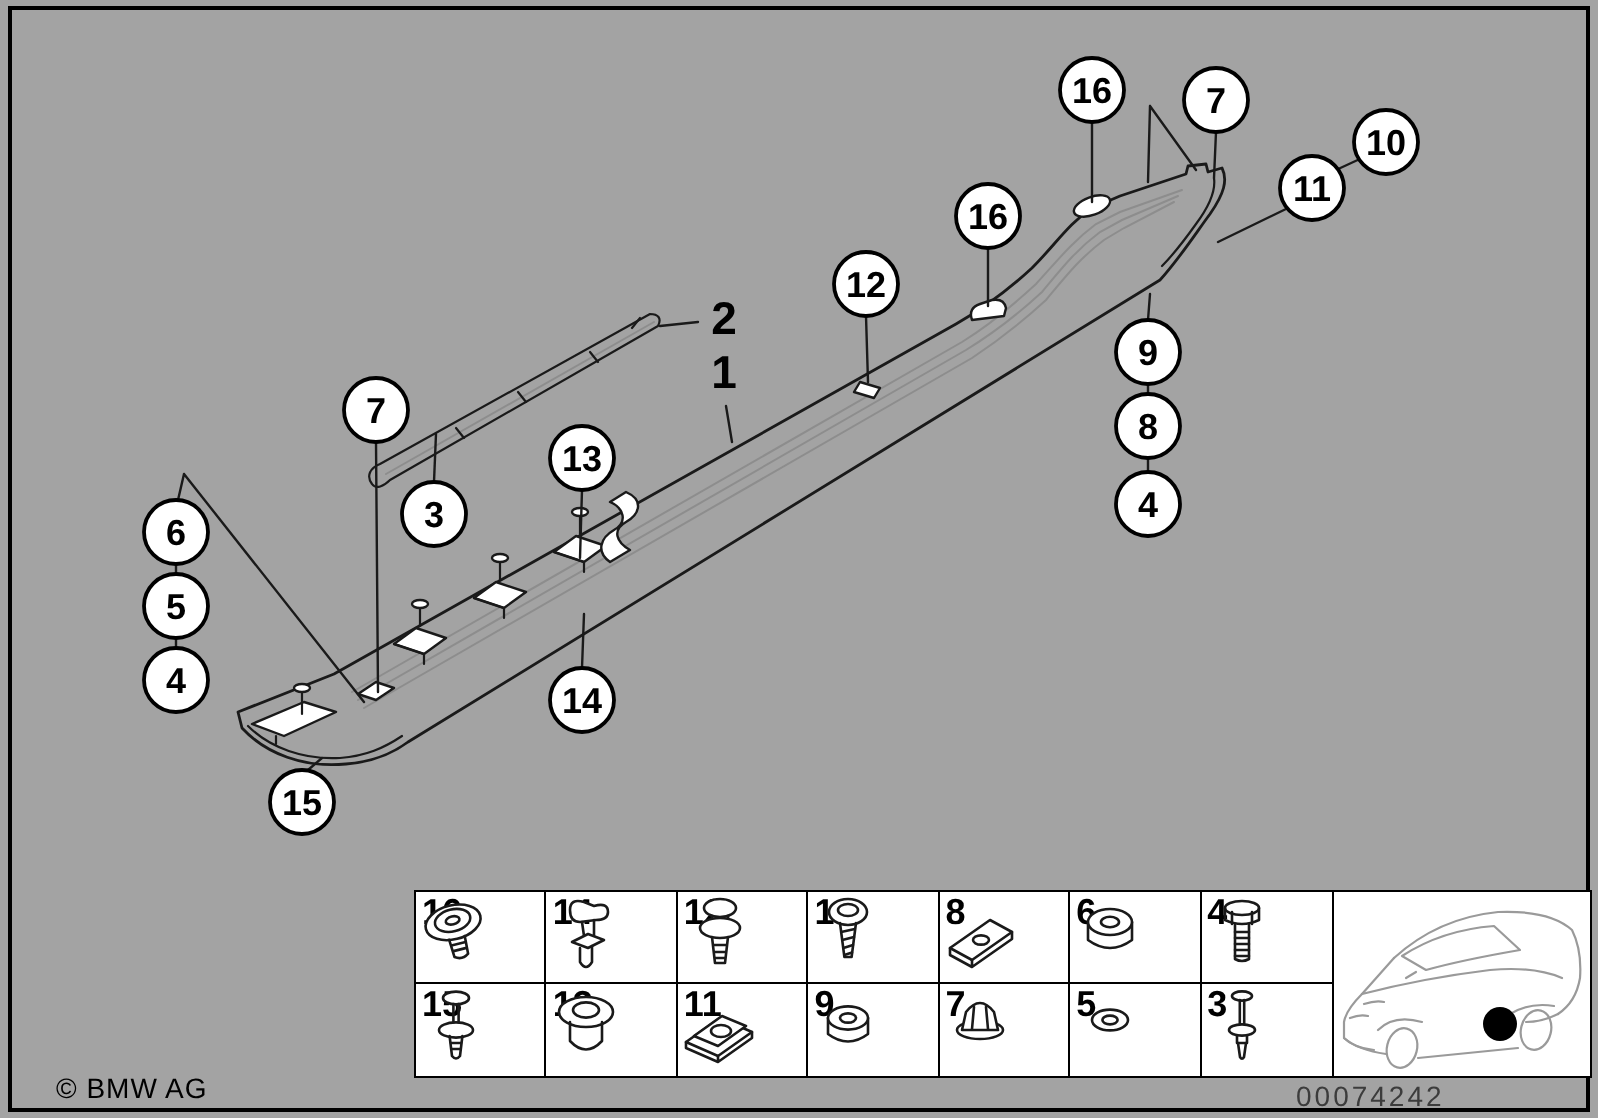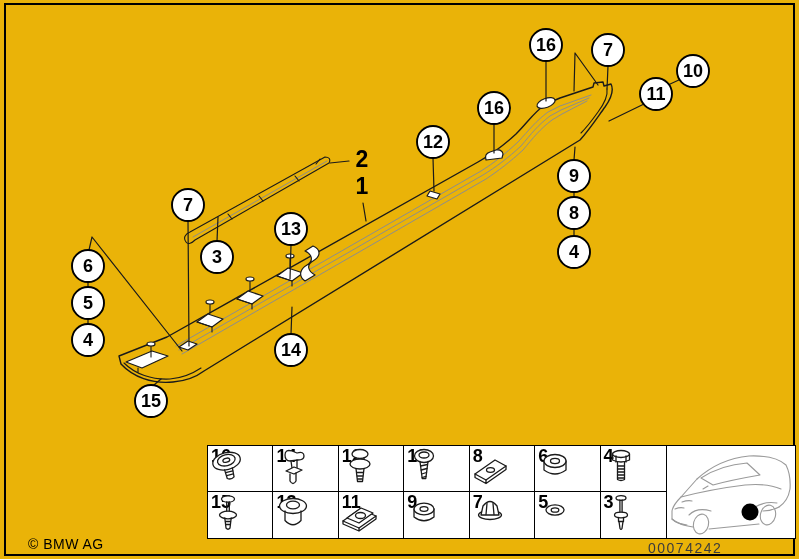--- a/index.html
+++ b/index.html
@@ -1,16 +1,16 @@
 <!DOCTYPE html>
 <html><head>
 <meta charset="utf-8">
 <style>
   html,body{margin:0;padding:0;background:#fff;}
-  .stage{position:relative;width:799px;height:559px;background:#eab308;overflow:hidden;
+  .stage{position:relative;width:799px;height:559px;background:#a3a3a3;overflow:hidden;
          font-family:"Liberation Sans",sans-serif;color:#000;}
   .frame{position:absolute;left:4px;top:3px;right:4px;bottom:3px;border:2px solid #000;}
   svg{position:absolute;left:0;top:0;}
   .outline{fill:none;stroke:#1a1a1a;stroke-width:1.4;stroke-linejoin:round;stroke-linecap:round;}
   .thin{fill:none;stroke:#1a1a1a;stroke-width:1.1;stroke-linejoin:round;stroke-linecap:round;}
   .chrome{fill:none;stroke:#8d8d8d;stroke-width:1;stroke-linecap:round;}
   .leader{fill:none;stroke:#1a1a1a;stroke-width:1.2;stroke-linecap:round;}
   .whitefill{fill:#fff;stroke:#1a1a1a;stroke-width:1.2;stroke-linejoin:round;}
   .callout-circle{fill:#fff;stroke:#000;stroke-width:1.9;}
   .callout-text{font:bold 18px "Liberation Sans",sans-serif;text-anchor:middle;}

